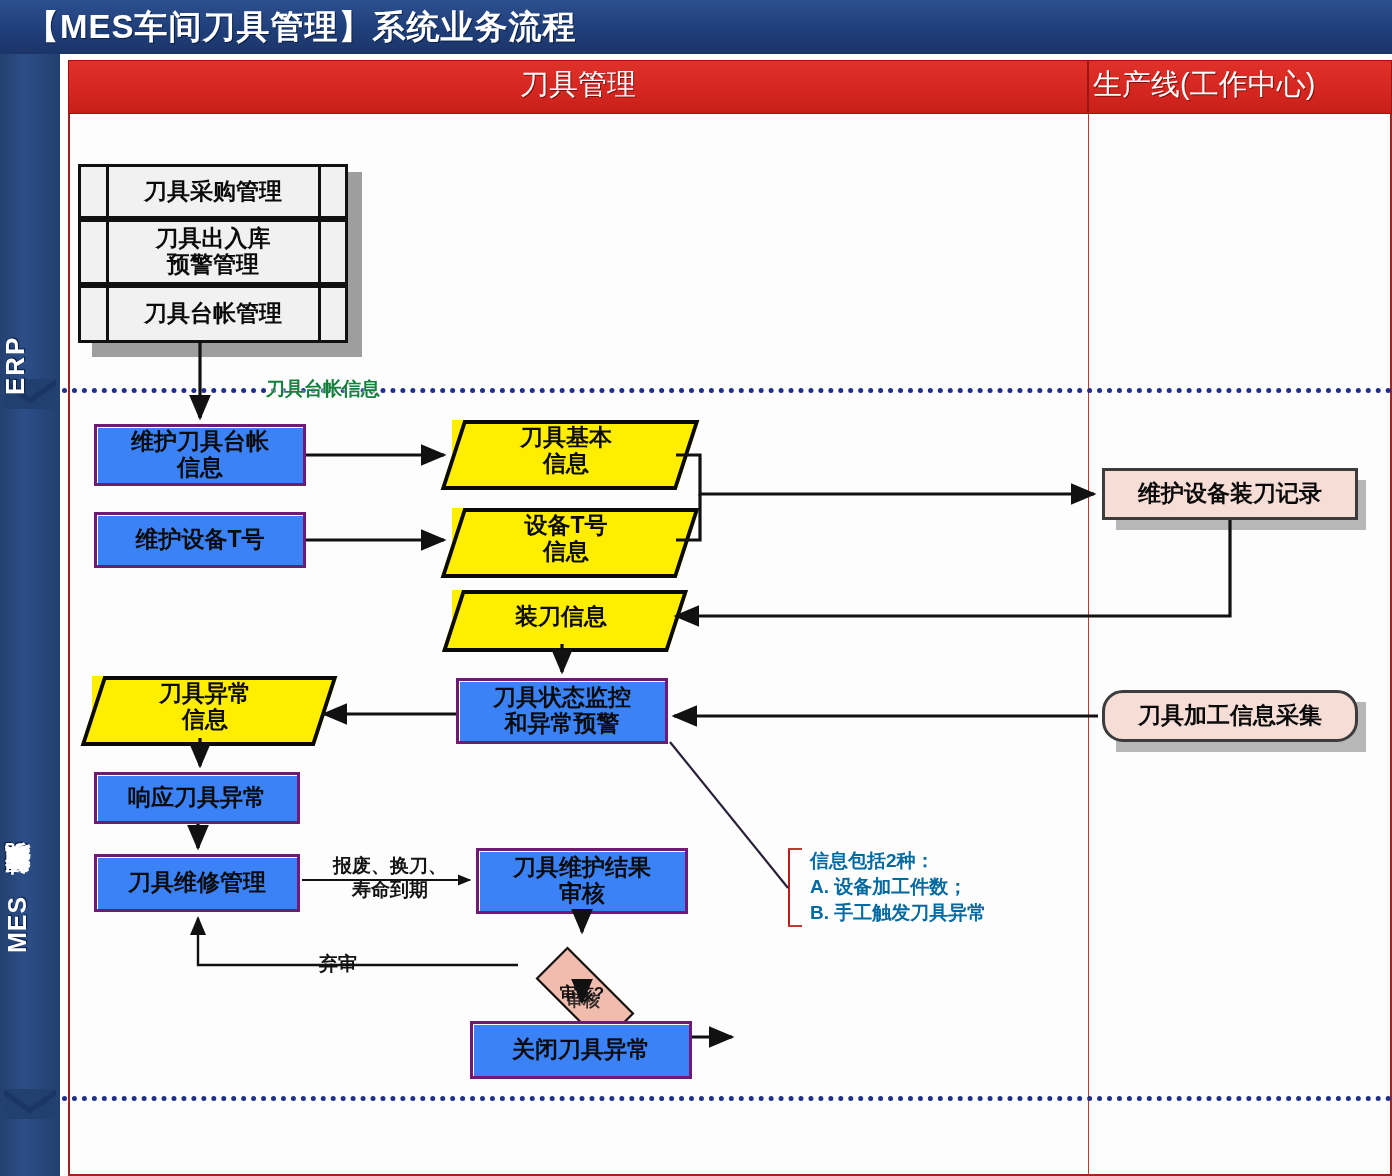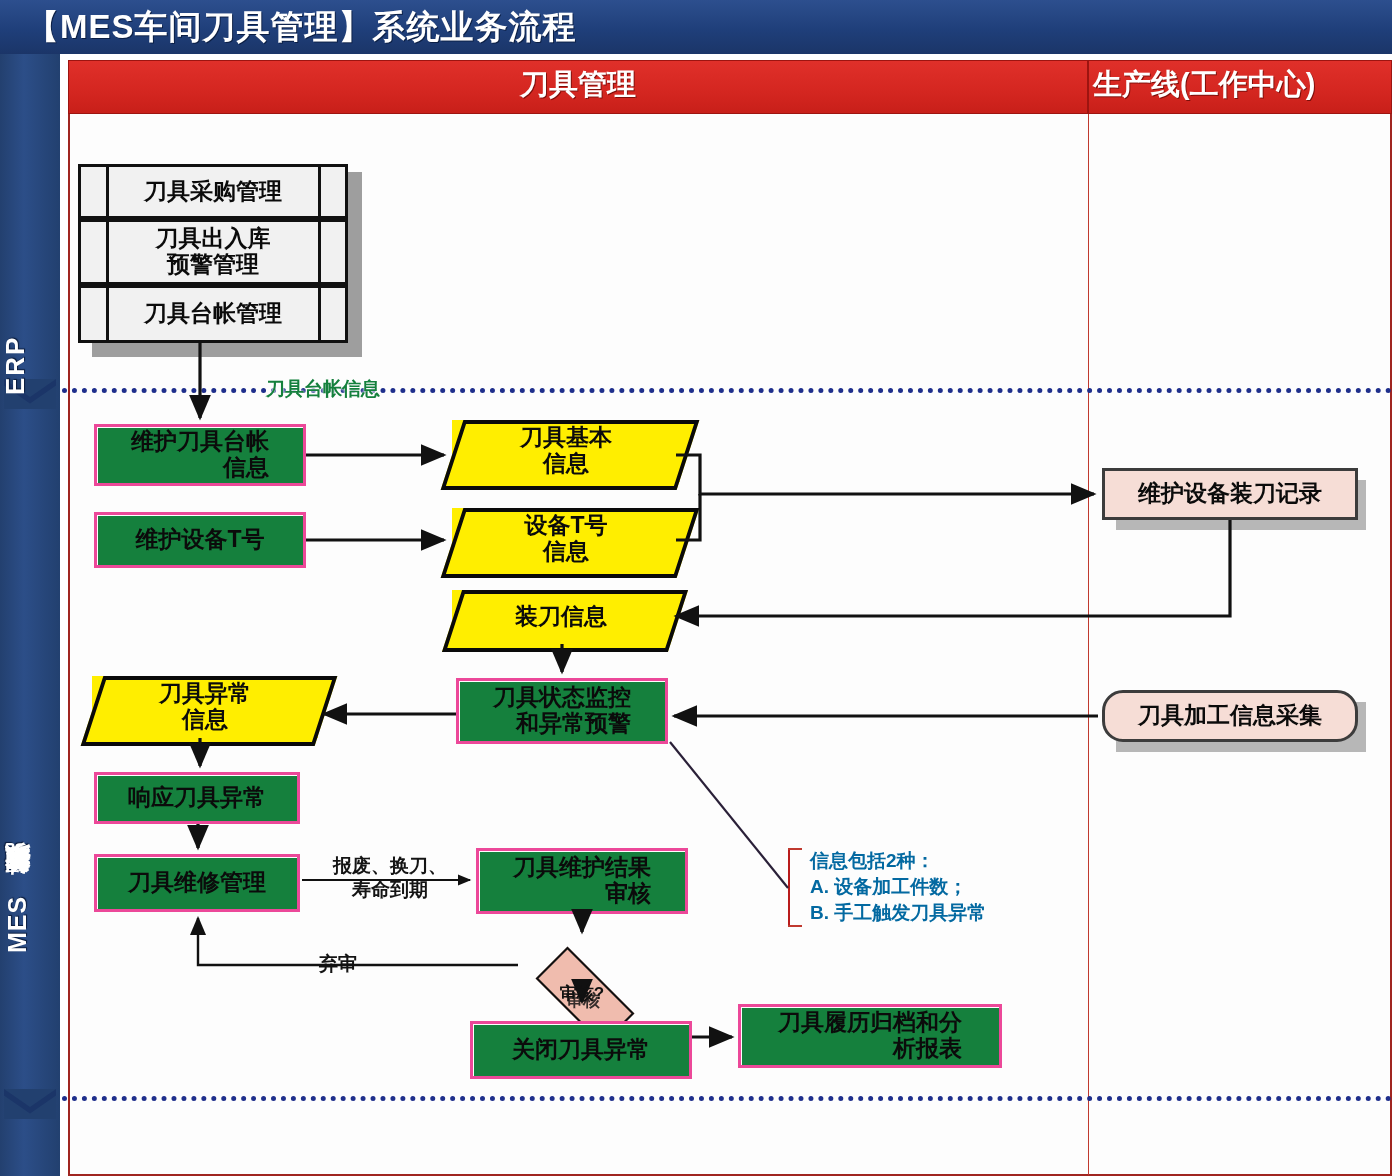--- a/index.html
+++ b/index.html
@@ -57,21 +57,21 @@
 
   
   .lane-head{
     position:absolute;height:54px;
     background:linear-gradient(180deg,#e0302a 0%,#d42620 60%,#c81f19 100%);
     border:1px solid #9d1410;
     box-sizing:border-box;
   }
   .lane-head .lt{
     position:absolute;left:0;right:0;top:4px;
-    text-align:center;color:#ffffff;font-weight:bold;font-size:29px;
+    text-align:center;color:#ffffff;font-weight:normal;font-size:29px;
     text-shadow:1px 1px 0 #7c0f0b;
     white-space:nowrap;
   }
   #lane-left{left:68px;top:60px;width:1020px;}
   #lane-right{left:1088px;top:60px;width:304px;}
   #lane-right .lt{left:4px;right:0;text-align:left;}
 
   
   .lane-body{
     position:absolute;top:114px;height:1062px;
@@ -95,23 +95,22 @@
   }
 
   
   .node{
     position:absolute;box-sizing:border-box;
     display:flex;align-items:center;justify-content:center;
     text-align:center;font-weight:bold;color:#0b0b0b;
     line-height:1.12;
   }
   .proc{
-    background:#15803d;border:3px solid #ec4899;
+    background:#3b82f6;border:3px solid #701a75;
     box-shadow:1px 1px 0 #ffffff inset;
-    text-align:right;
   }
   .erp{
     background:#f1f1f1;border:3px solid #111111;
   }
   .pink{
     background:#f6ddd6;border:3px solid #3c3c3c;
   }
   .para{
     background:#ffee00;
     border:none;
@@ -262,24 +261,20 @@
     <div class="dtx">审核?</div>
   </div>
 
   <div class="elabel" style="left:300px;top:952px;width:76px;">弃审</div>
   <div class="elabel" style="left:548px;top:990px;width:70px;font-size:17px;opacity:.85;">审核</div>
 
   <div class="node proc" style="left:470px;top:1008px;width:222px;height:58px;font-size:23px;margin-top:13px;">
     <span>关闭刀具异常</span>
   </div>
 
-  <div class="node proc" style="left:738px;top:1004px;width:264px;height:64px;font-size:23px;white-space:pre-line;">
-    <span>刀具履历归档和分
-析报表</span>
-  </div>
 
   <div class="annot" style="left:788px;top:848px;width:250px;">信息包括2种：
 A. 设备加工件数；
 B. 手工触发刀具异常</div>
 
   <div style="position:absolute;left:1116px;top:480px;width:250px;height:50px;background:#b7b7b7;"></div>
   <div class="node pink" style="left:1102px;top:468px;width:256px;height:52px;font-size:23px;">
     <span>维护设备装刀记录</span>
   </div>
 

